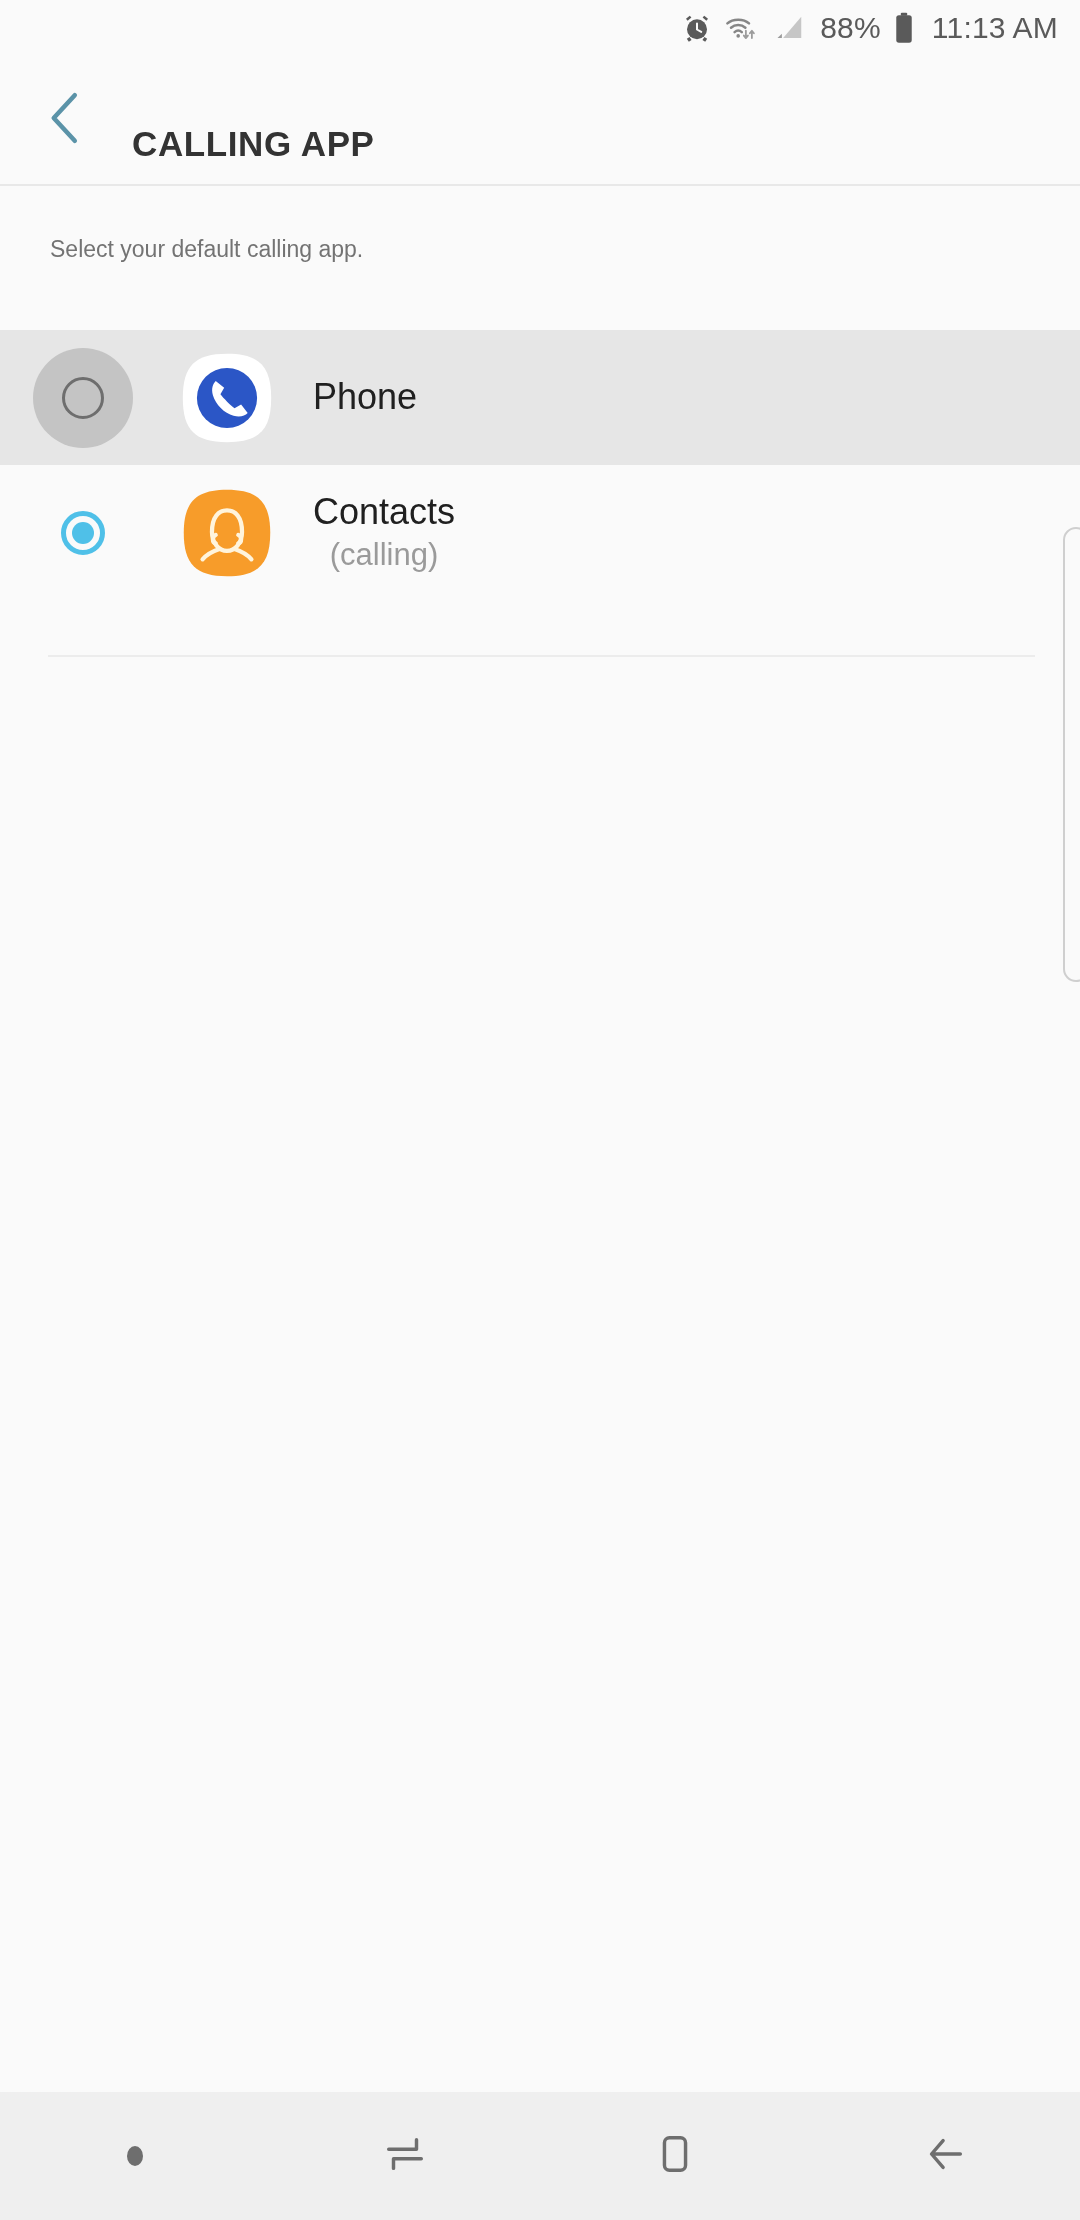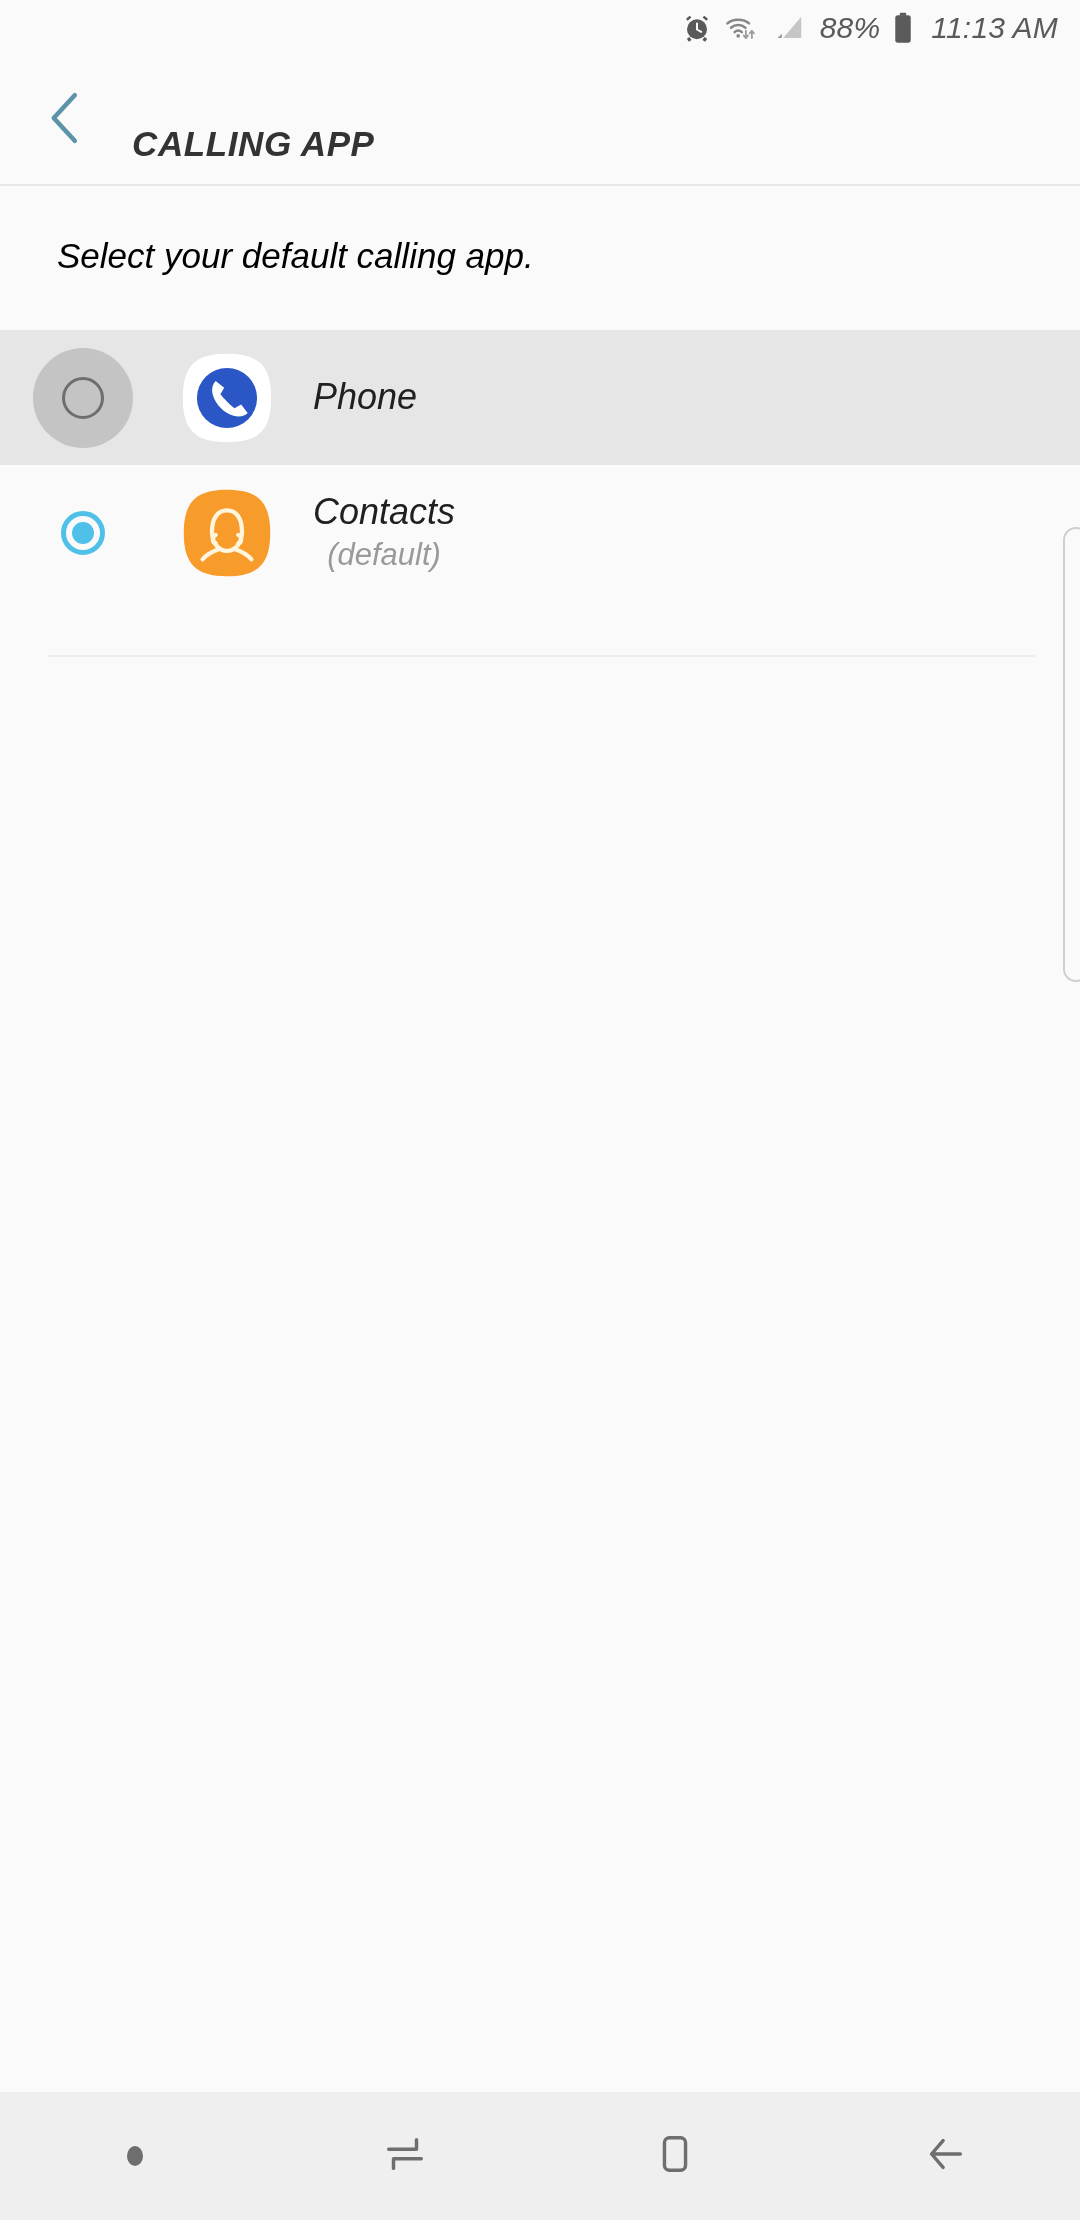--- a/index.html
+++ b/index.html
@@ -8,21 +8,20 @@
     height: 2220px;
     background: #fafafa;
     font-family: "Liberation Sans", sans-serif;
     overflow: hidden;
   }
   #screen {
     position: relative;
     width: 1060px;
     height: 2220px;
     background: #fafafa;
-    font-style: italic;
   }
 
   
   #status-bar {
     position: absolute;
     top: 0; left: 0;
     width: 1080px;
     height: 56px;
     display: flex;
     align-items: center;
@@ -71,23 +70,23 @@
     position: absolute;
     top: 184px; left: 0;
     width: 1080px;
     height: 2px;
     background: #e8e8e8;
   }
 
   
   #description {
     position: absolute;
-    top: 236px; left: 57px;
-    font-size: 35px;
-    color: #000000;
+    top: 236px; left: 50px;
+    font-size: 23px;
+    color: #737373;
   }
 
   
   #app-list {
     position: absolute;
     top: 330px; left: 0;
     width: 1080px;
   }
   .app-row {
     position: relative;
@@ -295,21 +294,21 @@
           <path d="M50 4 C83 4 96 17 96 50 C96 83 83 96 50 96 C17 96 4 83 4 50 C4 17 17 4 50 4 Z" fill="#f79c2a"></path>
           <path d="M34 49 C34 33 41 26 50 26 C59 26 66 33 66 49 C66 60 59 69 50 69 C41 69 34 60 34 49 Z" stroke="#fff4dc" stroke-width="4.5" fill="none" stroke-linejoin="round"></path>
           <path d="M38 52 C34 54 34 60 38 61" stroke="#fff4dc" stroke-width="4.5" fill="none" stroke-linecap="round"></path>
           <path d="M62 52 C66 54 66 60 62 61" stroke="#fff4dc" stroke-width="4.5" fill="none" stroke-linecap="round"></path>
           <path d="M24 78 C29 72 36 69 42 67" stroke="#fff4dc" stroke-width="4.5" fill="none" stroke-linecap="round"></path>
           <path d="M76 78 C71 72 64 69 58 67" stroke="#fff4dc" stroke-width="4.5" fill="none" stroke-linecap="round"></path>
         </svg>
       </div>
       <div class="app-text">
         <div class="app-name">Contacts</div>
-        <div class="app-sub">(default)</div>
+        <div class="app-sub">(calling)</div>
       </div>
     </div>
   </div>
 
   <div id="list-divider"></div>
 
   <div id="scrollbar-track"></div>
 
   <div id="nav-bar">
     <div class="nav-btn">

